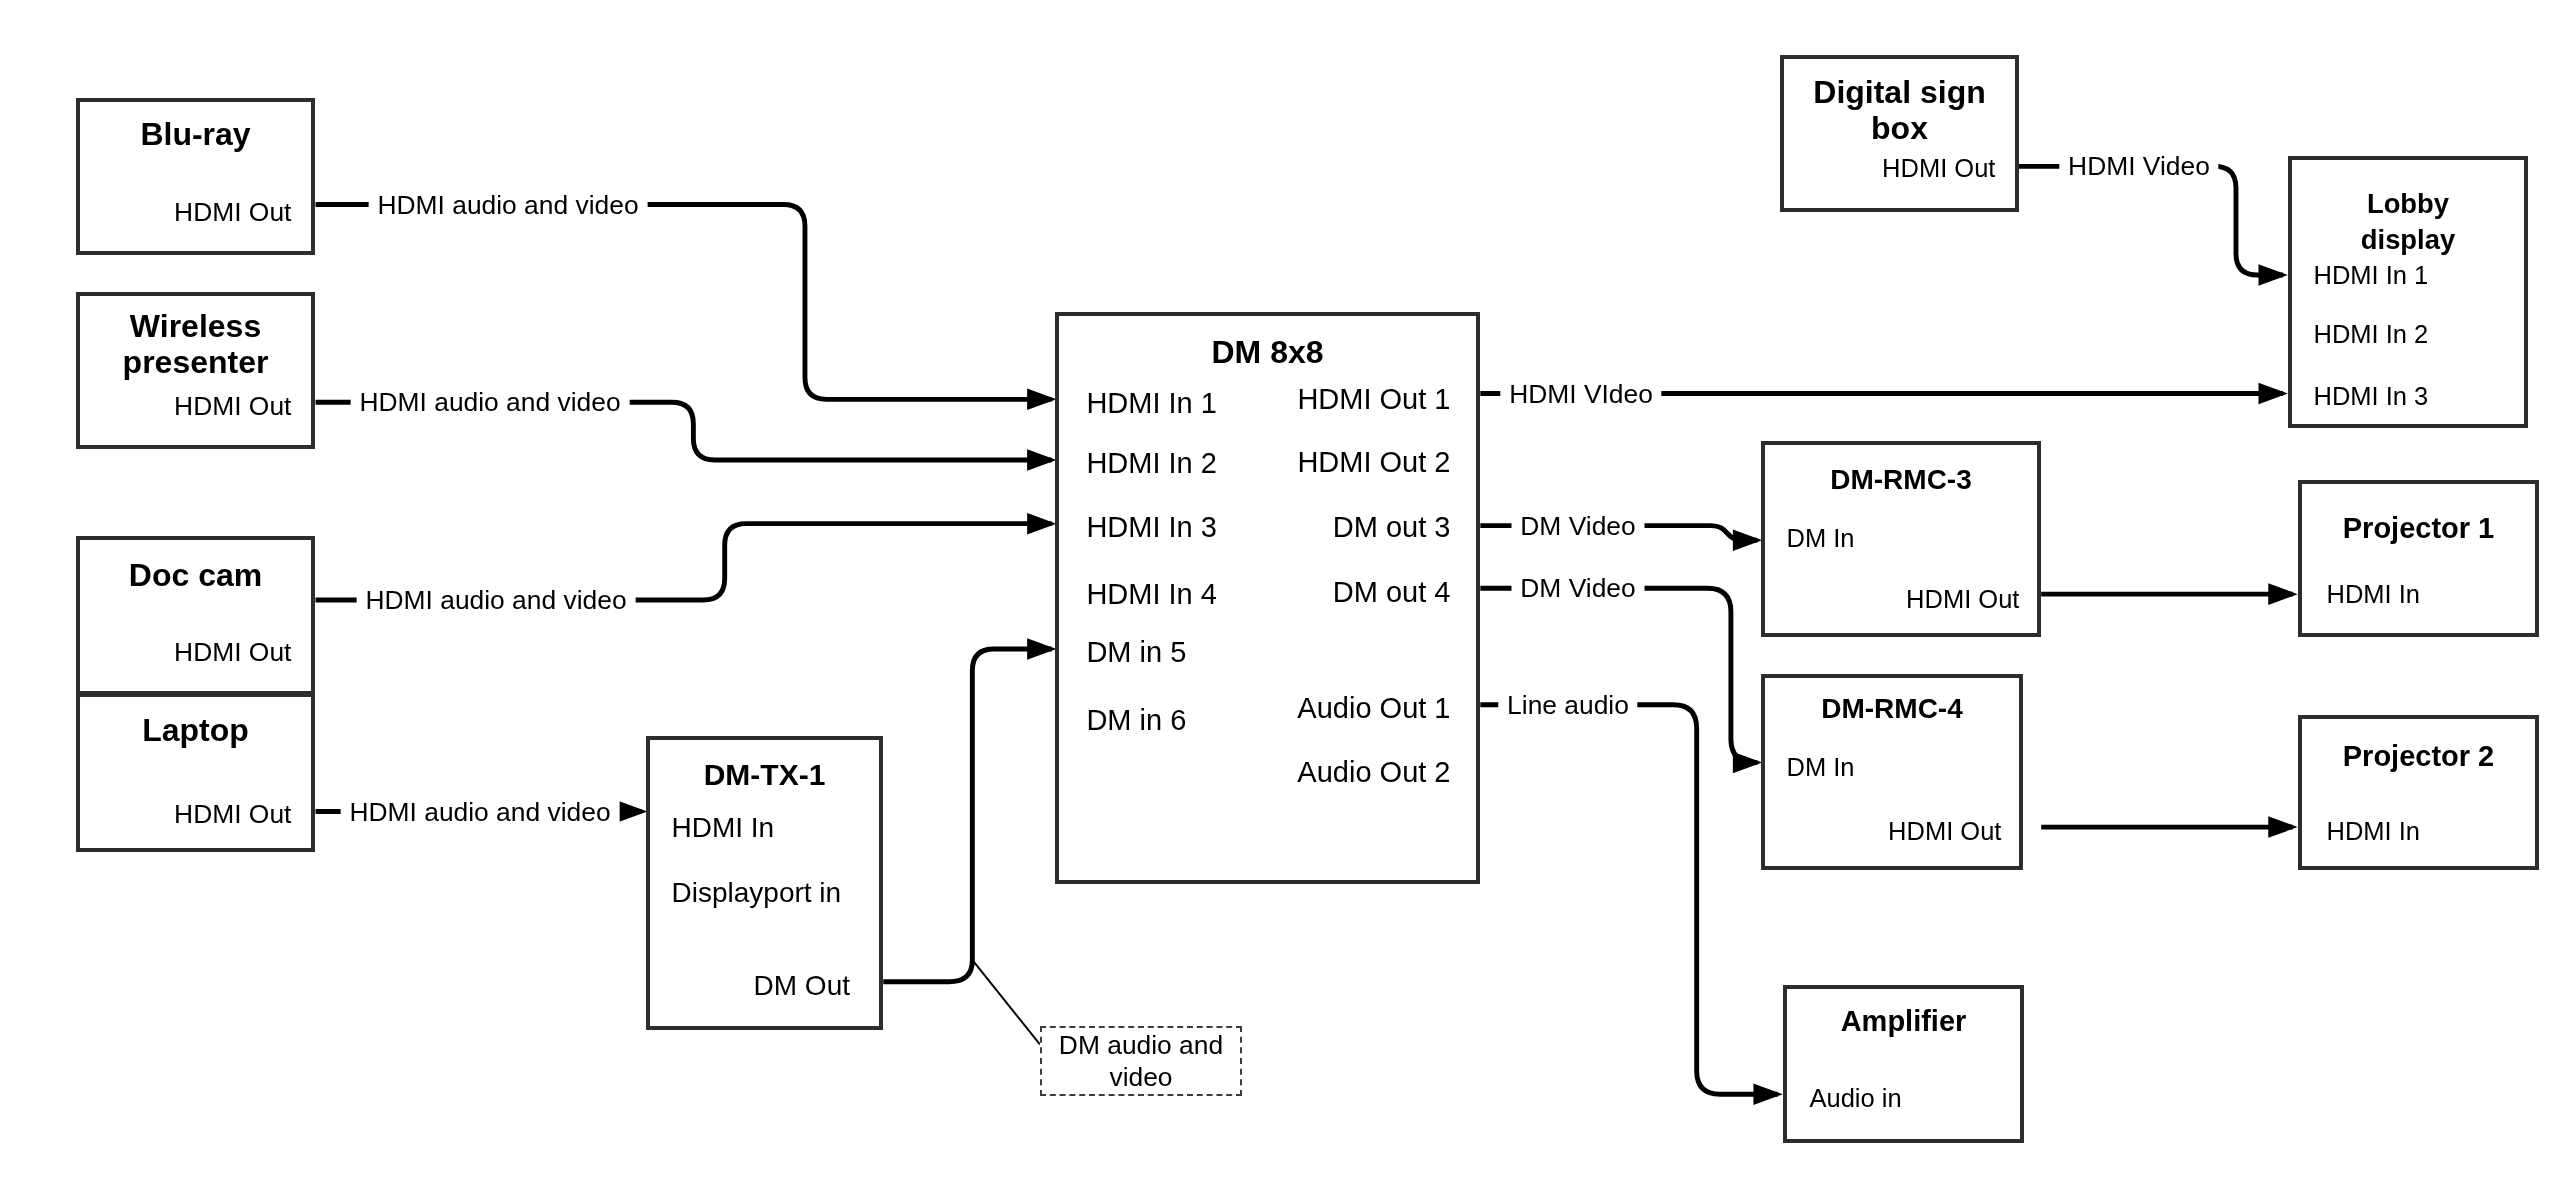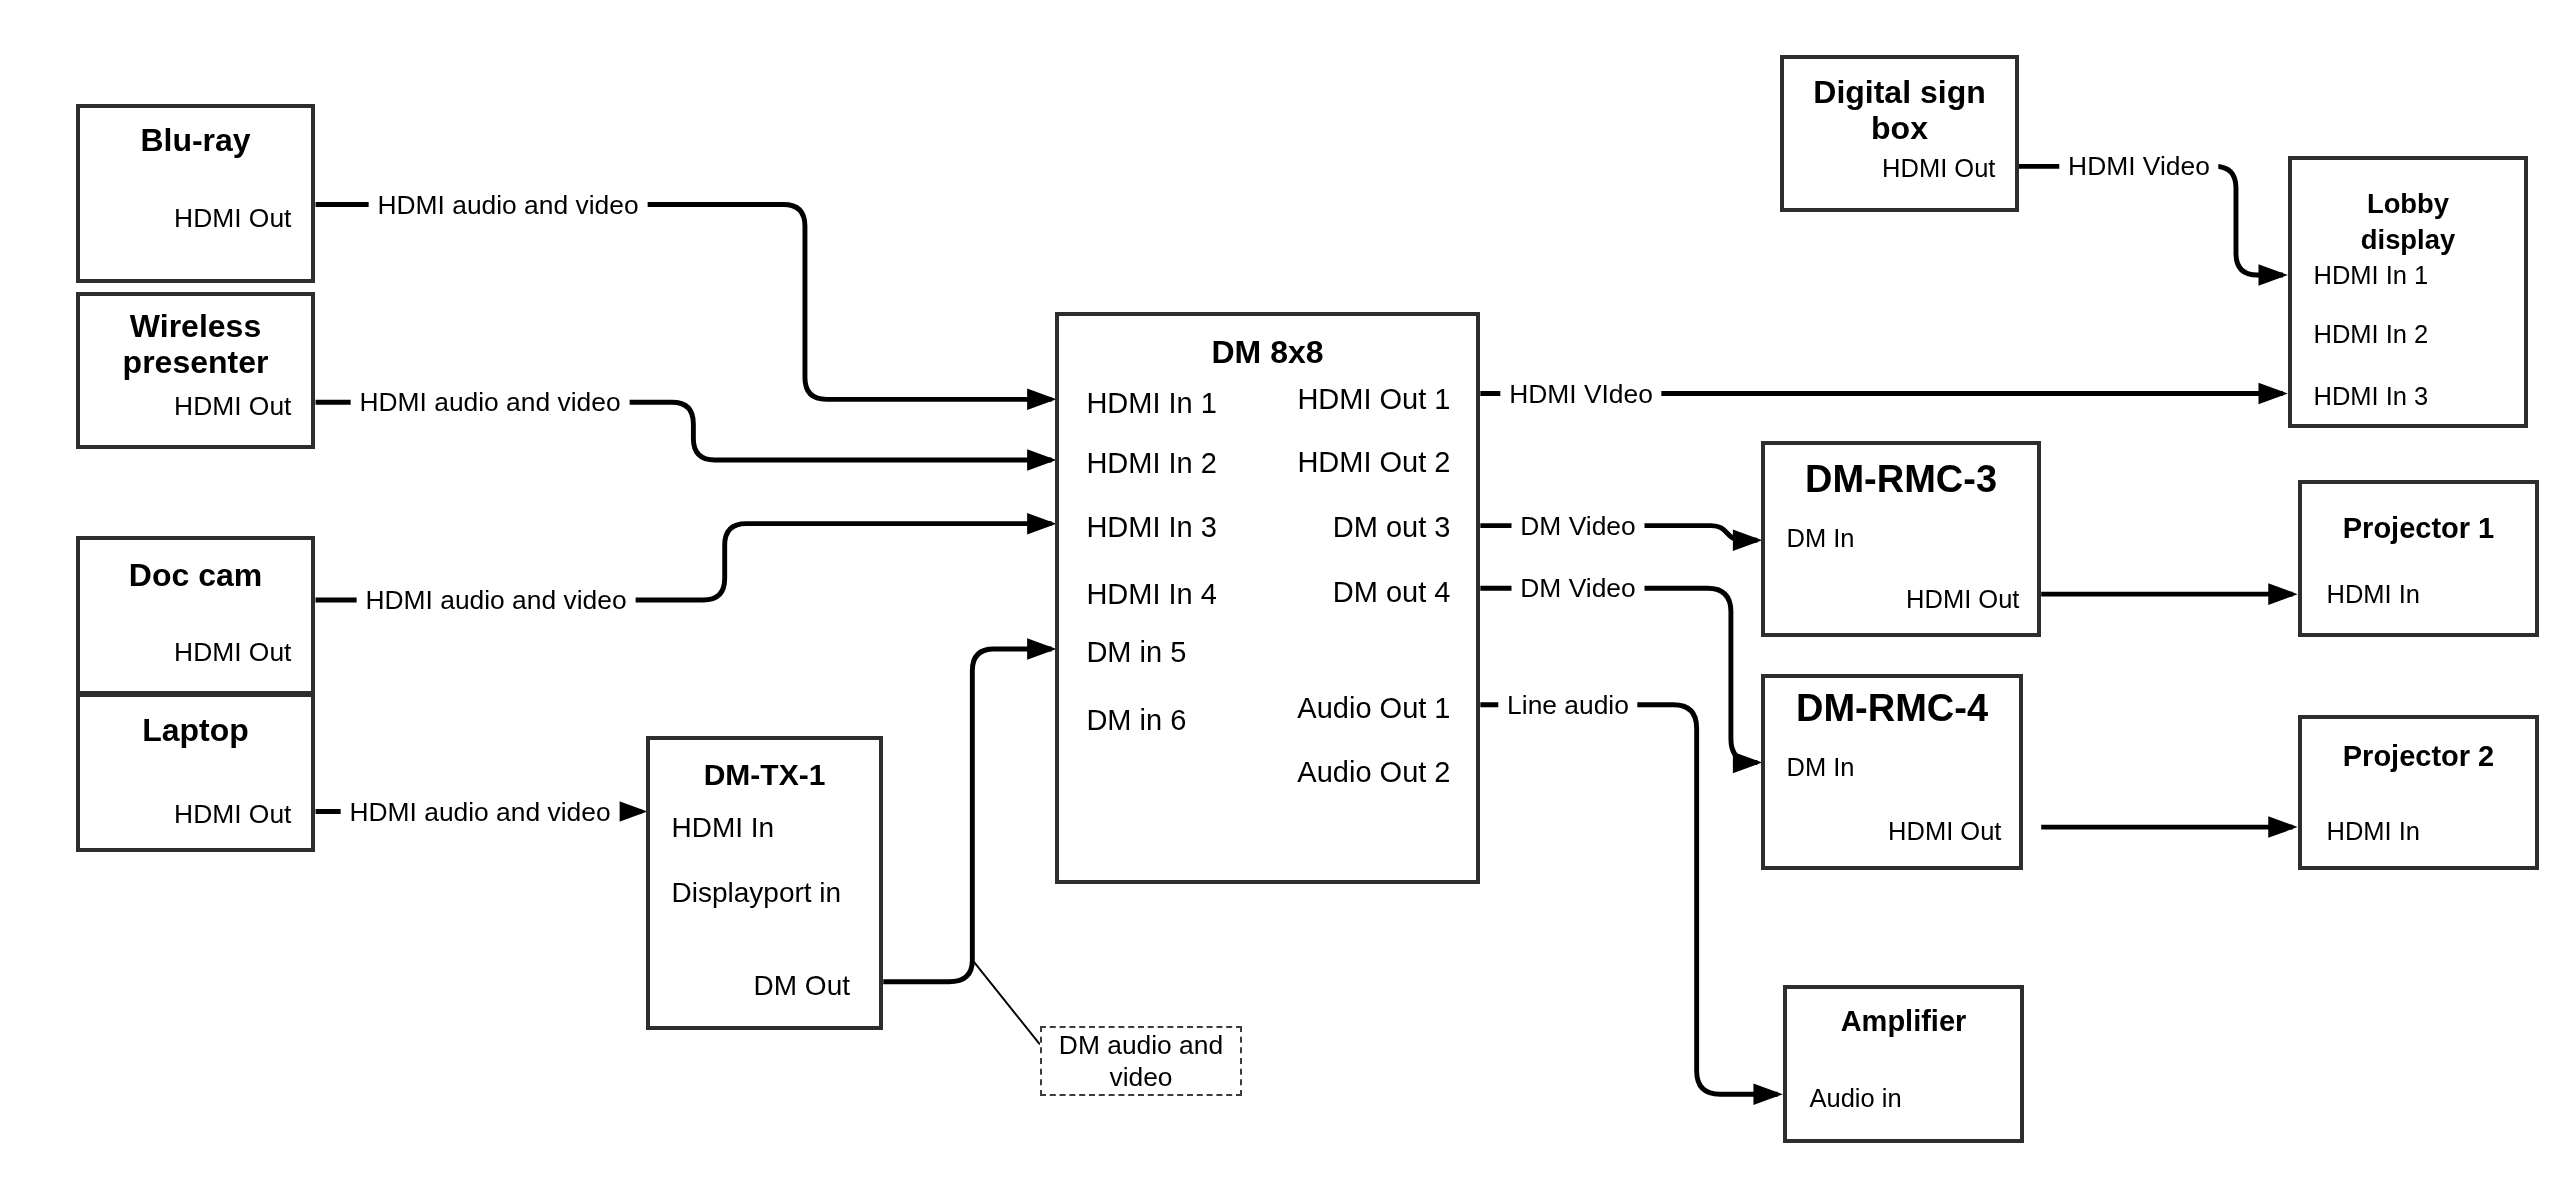--- a/index.html
+++ b/index.html
@@ -42,21 +42,21 @@
   .n-src .title{font-size:32px;}
   .n-src .port{font-size:26.4px;}
   .n-tx .title{font-size:30px;}
   .n-tx .port{font-size:28px;}
   .n-matrix .title{font-size:32px;}
   .n-matrix .port{font-size:29px;}
   .n-sign .title{font-size:32px;}
   .n-sign .port{font-size:25.5px;}
   .n-lobby .title{font-size:27.4px;}
   .n-lobby .port{font-size:25.5px;}
-  .n-rmc .title{font-size:38px;}
+  .n-rmc .title{font-size:28px;}
   .n-rmc .port{font-size:25.5px;}
   .n-right .title{font-size:29px;}
   .n-right .port{font-size:25.5px;}
   .edge-label{
     position:absolute;
     transform:translate(-50%,-50%);
     background:var(--background);
     padding:0 8.8px;
     font-size:26.4px;line-height:33px;
     white-space:nowrap;
@@ -110,21 +110,21 @@
     <path class="wire" d="M 1512 720 H 1709 Q 1733 720 1733 744 V 1094 Q 1733 1118 1757 1118 H 1816"></path>
     <polygon class="arrow" points="1821,1118 1791,1107 1791,1129"></polygon>
 
     <path class="wire" d="M 2085 607 H 2342"></path>
     <polygon class="arrow" points="2347,607 2317,596 2317,618"></polygon>
 
     <path class="wire" d="M 2085 845 H 2342"></path>
     <polygon class="arrow" points="2347,845 2317,834 2317,856"></polygon>
   </svg>
 
-  <div class="node n-src" style="left:76px;top:104px;width:239px;height:179px;">
+  <div class="node n-src" style="left:76px;top:98px;width:239px;height:157px;">
     <div class="title" style="top:13.7px;">Blu-ray</div>
     <div class="port pr" style="top:91px;">HDMI Out</div>
   </div>
 
   <div class="node n-src" style="left:76px;top:292px;width:239px;height:157px;">
     <div class="title two" style="top:11.7px;">
       <div>Wireless</div>
       <div>presenter</div>
     </div>
     <div class="port pr" style="top:91px;">HDMI Out</div>

